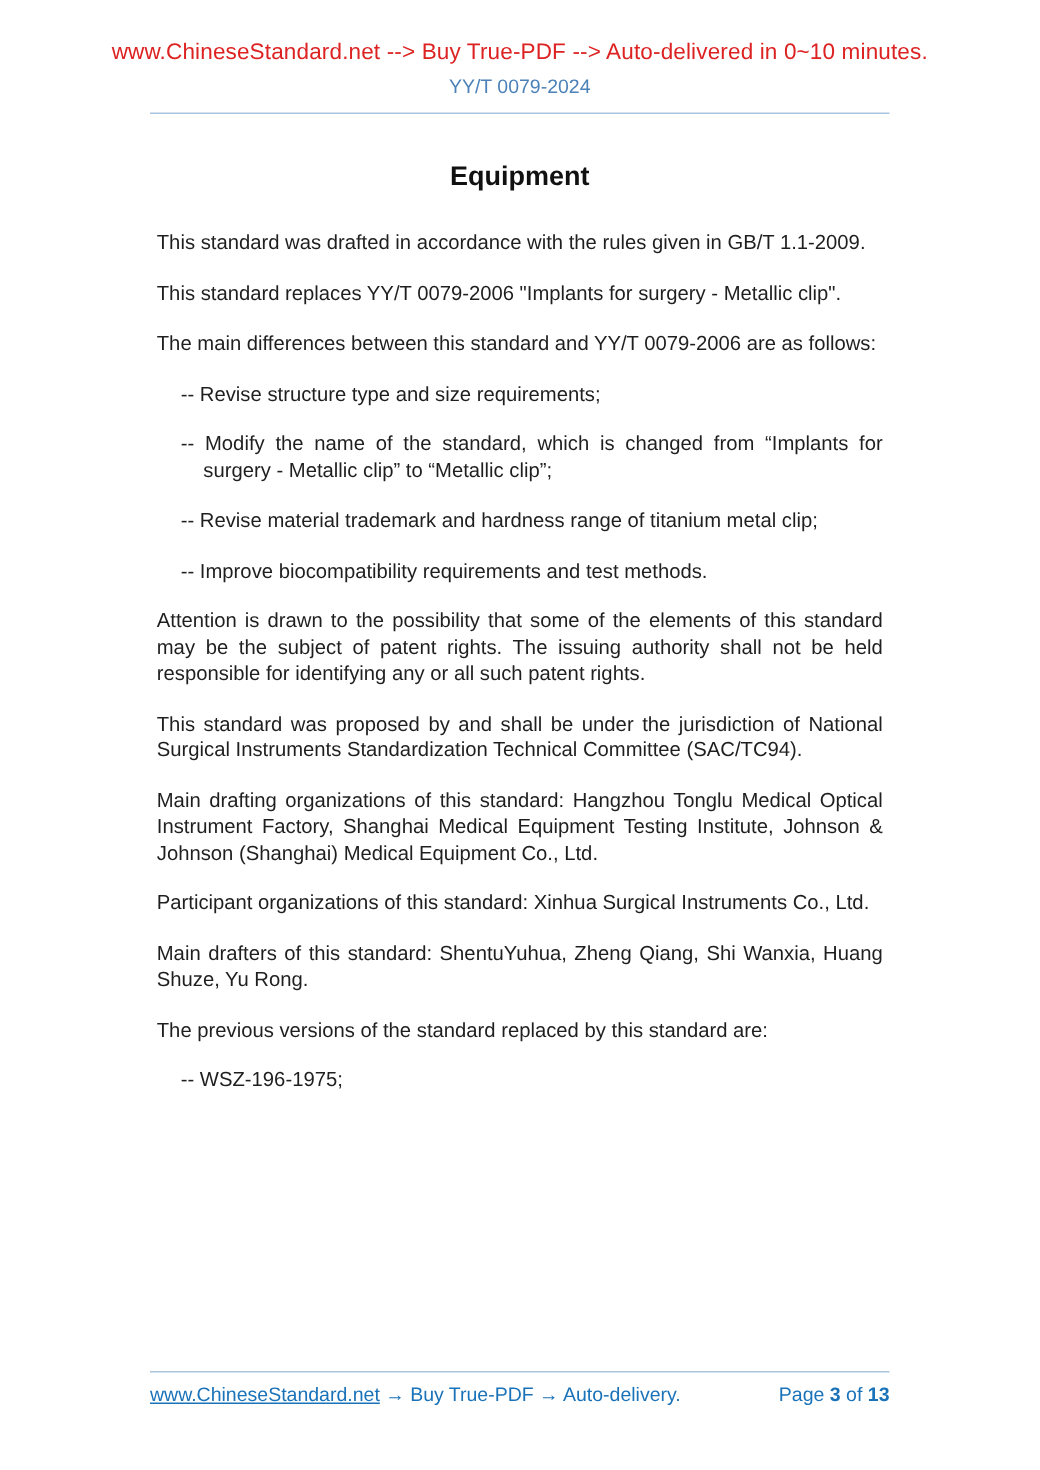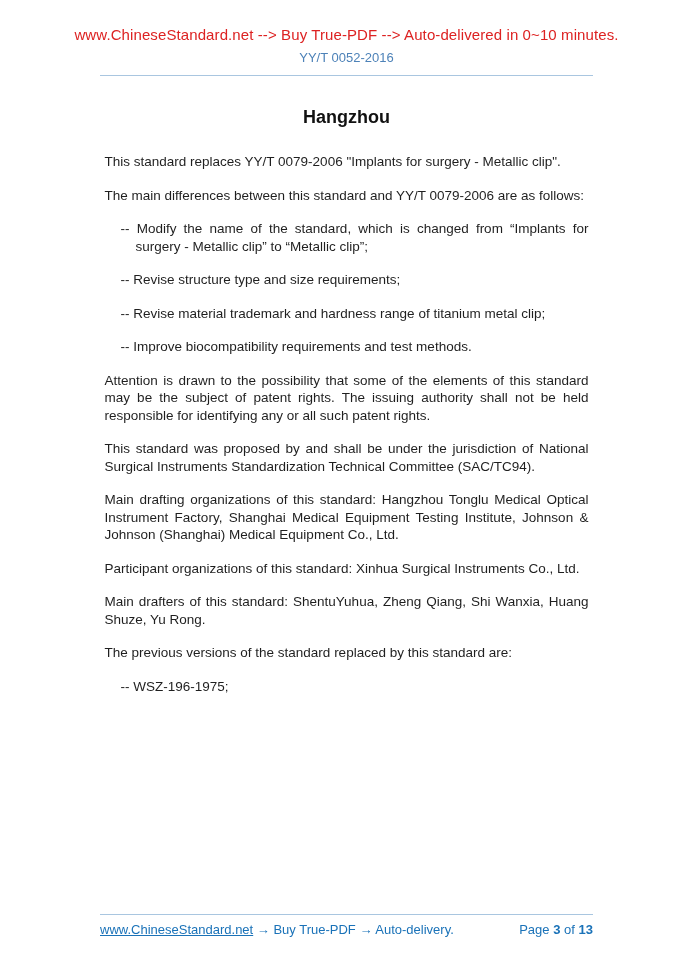--- a/index.html
+++ b/index.html
@@ -86,31 +86,32 @@
   .footer-right{color:var(--footer-blue);}
   .footer-right b{font-weight:bold;}
 </style>
 </head>
 <body>
 
 <div class="page">
 
   <div class="banner">www.ChineseStandard.net --&gt; Buy True-PDF --&gt; Auto-delivered in 0~10 minutes.</div>
 
-  <div class="doc-number">YY/T 0052-2016</div>
+  <div class="doc-number">YY/T 0079-2024</div>
 
   <hr class="rule">
 
-  <h1 class="title">Hangzhou</h1>
+  <h1 class="title">Equipment</h1>
 
   <div class="content">
+      <div class="para">This standard was drafted in accordance with the rules given in GB/T 1.1-2009.</div>
       <div class="para">This standard replaces YY/T 0079-2006 "Implants for surgery - Metallic clip".</div>
       <div class="para">The main differences between this standard and YY/T 0079-2006 are as follows:</div>
+      <div class="bullet">-- Revise structure type and size requirements;</div>
       <div class="bullet">-- Modify the name of the standard, which is changed from “Implants for surgery - Metallic clip” to “Metallic clip”;</div>
-      <div class="bullet">-- Revise structure type and size requirements;</div>
       <div class="bullet">-- Revise material trademark and hardness range of titanium metal clip;</div>
       <div class="bullet">-- Improve biocompatibility requirements and test methods.</div>
       <div class="para">Attention is drawn to the possibility that some of the elements of this standard may be the subject of patent rights. The issuing authority shall not be held responsible for identifying any or all such patent rights.</div>
       <div class="para">This standard was proposed by and shall be under the jurisdiction of National Surgical Instruments Standardization Technical Committee (SAC/TC94).</div>
       <div class="para">Main drafting organizations of this standard: Hangzhou Tonglu Medical Optical Instrument Factory, Shanghai Medical Equipment Testing Institute, Johnson &amp; Johnson (Shanghai) Medical Equipment Co., Ltd.</div>
       <div class="para">Participant organizations of this standard: Xinhua Surgical Instruments Co., Ltd.</div>
       <div class="para">Main drafters of this standard: ShentuYuhua, Zheng Qiang, Shi Wanxia, Huang Shuze, Yu Rong.</div>
       <div class="para">The previous versions of the standard replaced by this standard are:</div>
       <div class="bullet">-- WSZ-196-1975;</div>
     </div>

